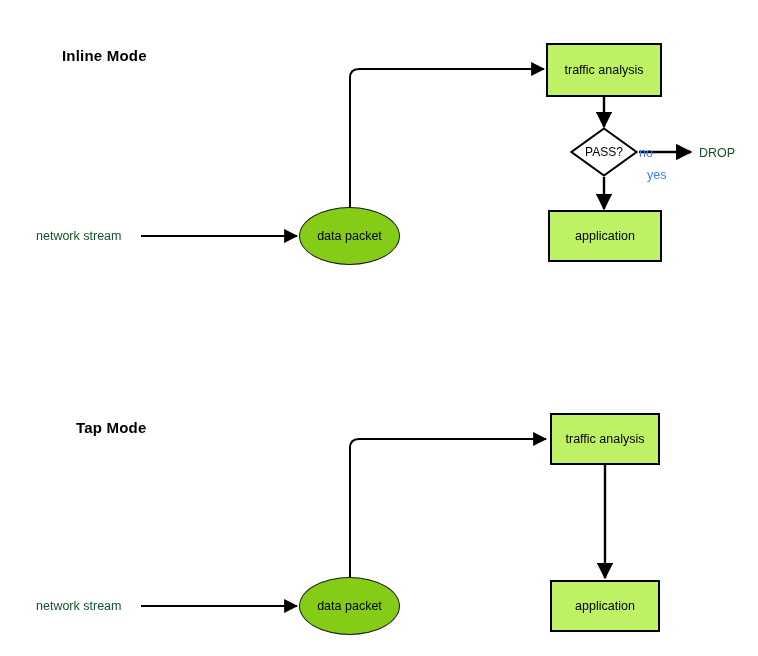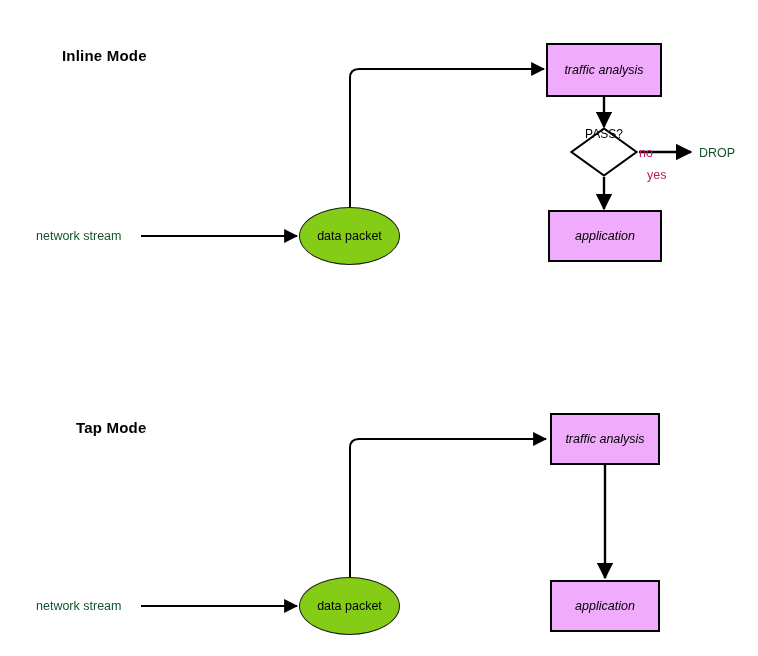--- a/index.html
+++ b/index.html
@@ -36,68 +36,67 @@
     font-weight: bold;
     letter-spacing: 0.2px;
     white-space: nowrap;
     color: #000000;
   }
 
   .node-box {
     position: absolute;
     box-sizing: border-box;
     border: 2px solid #000000;
-    background: #f0abfc;
+    background: #bef264;
     display: flex;
     align-items: center;
     justify-content: center;
     font-size: 12.5px;
     color: #000000;
     white-space: nowrap;
-    font-style: italic;
   }
 
   .node-ellipse {
     position: absolute;
     box-sizing: border-box;
     border: 1.6px solid #1a1a1a;
     border-radius: 50%;
     background: #84cc16;
     display: flex;
     align-items: center;
     justify-content: center;
     font-size: 12.5px;
     color: #000000;
     white-space: nowrap;
   }
 
   .node-diamond {
     position: absolute;
     display: flex;
-    align-items: flex-start;
+    align-items: center;
     justify-content: center;
   }
   .node-diamond .diamond-label {
     position: relative;
     z-index: 2;
     font-size: 12px;
     color: #000000;
     white-space: nowrap;
   }
   .node-diamond svg {
     position: absolute;
     left: 0;
     top: 0;
     z-index: 1;
   }
 
   .edge-label {
     position: absolute;
     font-size: 12.5px;
-    color: #be185d;
+    color: #3b82f6;
     white-space: nowrap;
     background: transparent;
   }
 
   .free-text {
     position: absolute;
     font-size: 12.5px;
     color: #14532d;
     white-space: nowrap;
   }

